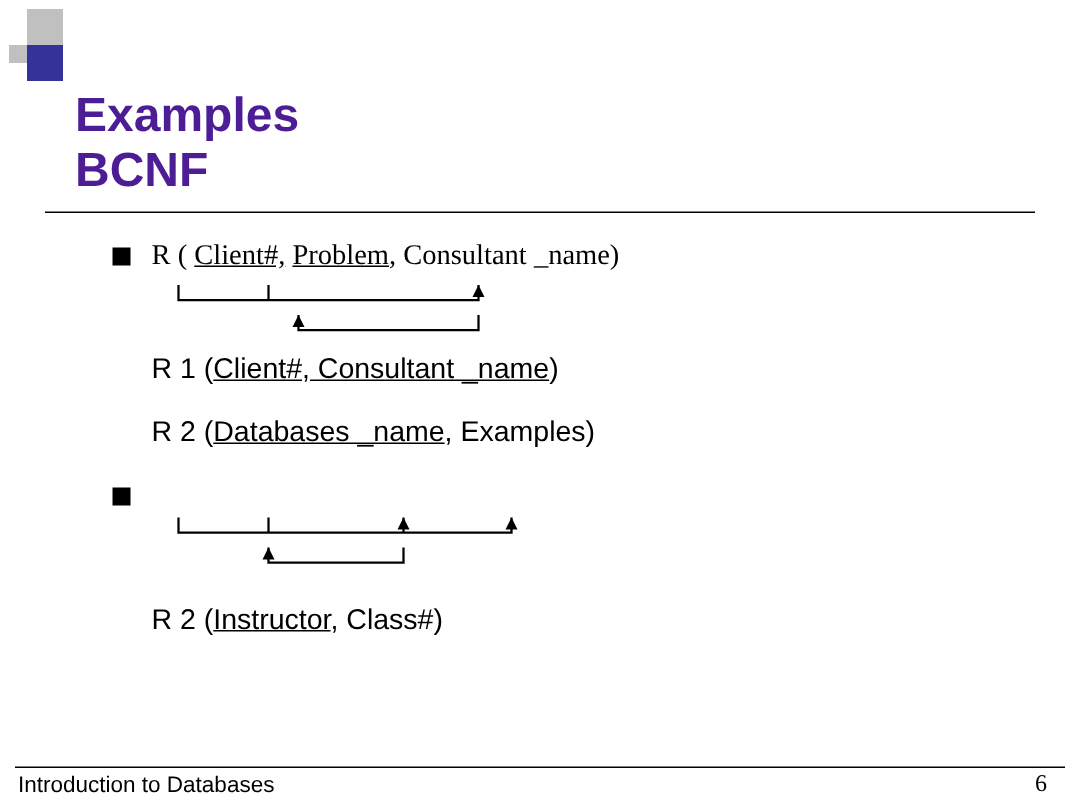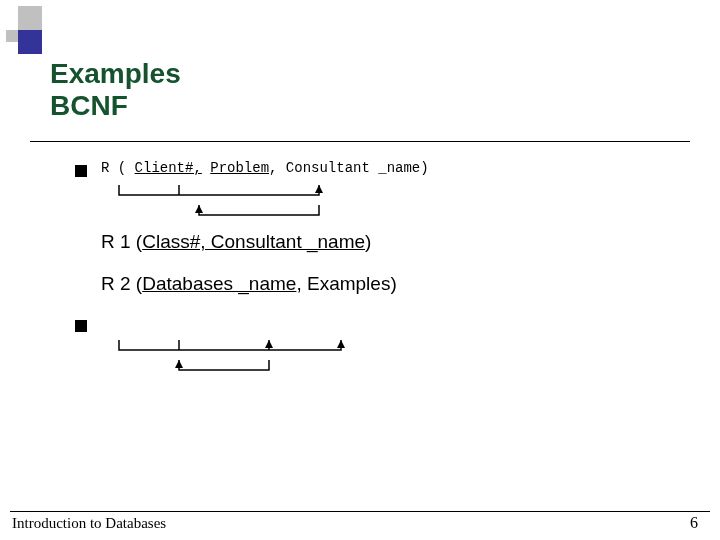--- a/index.html
+++ b/index.html
@@ -1,29 +1,29 @@
 <!DOCTYPE html>
 <html><head>
 <meta charset="utf-8">
 <style>
   * { margin: 0; padding: 0; box-sizing: border-box; }
   html, body { width: 720px; height: 540px; background: #fff; font-family: Arial, Helvetica, sans-serif; }
   .slide { position: relative; width: 720px; height: 540px; }
   .swatch { position: absolute; }
-  .title { position: absolute; left: 50px; top: 58px; font-size: 28px; font-weight: bold; color: #14532d; line-height: 1.15; }
+  .title { position: absolute; left: 50px; top: 58px; font-size: 32px; font-weight: bold; color: #4c1d95; line-height: 1.15; }
   .rule-line { position: absolute; left: 30px; top: 141px; width: 660px; height: 0; border-top: 1.5px solid #000; }
   .content { position: absolute; left: 75px; top: 160px; width: 600px; }
   .item { display: flex; align-items: flex-start; margin-bottom: 6px; }
   .bullet { width: 12px; height: 12px; background: #000; margin-top: 5px; margin-right: 14px; flex: none; }
-  .text { font-size: 14px; color: #000; font-family: Liberation Mono, monospace; }
+  .text { font-size: 19px; color: #000; font-family: Liberation Serif, serif; }
   .under { text-decoration: underline; }
   .sub { margin-left: 26px; font-size: 19px; font-family: Arial, sans-serif; margin-top: 4px; margin-bottom: 4px; }
   .arrow-box { margin-left: 26px; position: relative; }
   .foot-rule { position: absolute; left: 10px; bottom: 28px; width: 700px; height: 0; border-top: 1px solid #000; }
-  .foot-left { position: absolute; left: 12px; bottom: 8px; font-size: 15px; font-family: Liberation Serif, serif; }
+  .foot-left { position: absolute; left: 12px; bottom: 8px; font-size: 15px; font-family: Liberation Sans, sans-serif; }
   .foot-right { position: absolute; right: 22px; bottom: 8px; font-size: 16px; font-family: "Times New Roman", Times, serif; }
   svg { display: block; }
 </style>
 </head>
 <body>
 
 <div class="slide">
 
   <div class="swatch" style="left:18px; top:6px; width:24px; height:24px; background:#c0c0c0;"></div>
   <div class="swatch" style="left:6px; top:30px; width:12px; height:12px; background:#c0c0c0;"></div>
@@ -51,21 +51,21 @@
         <path d="M 18 2 L 18 12 L 218 12 L 218 2" stroke="#000" stroke-width="1.5" fill="none"></path>
         <path d="M 218 2 L 214 10 L 222 10 Z" fill="#000"></path>
         <path d="M 78 2 L 78 12" stroke="#000" stroke-width="1.5" fill="none"></path>
 
         <path d="M 98 22 L 98 32 L 218 32 L 218 22" stroke="#000" stroke-width="1.5" fill="none"></path>
         <path d="M 98 22 L 94 30 L 102 30 Z" fill="#000"></path>
       </svg>
     </div>
 
     <div class="sub">
-      <span>R 1 (</span><span class="under">Class#, Consultant _name</span><span>)</span>
+      <span>R 1 (</span><span class="under">Client#, Consultant _name</span><span>)</span>
     </div>
     <div style="height:12px;"></div>
     <div class="sub">
       <span>R 2 (</span><span class="under">Databases _name</span><span>, Examples)</span>
     </div>
 
     <div style="height:16px;"></div>
 
     <div class="item">
       <div class="bullet"></div>
@@ -79,19 +79,22 @@
         <path d="M 240 2 L 236 10 L 244 10 Z" fill="#000"></path>
         <path d="M 78 2 L 78 12" stroke="#000" stroke-width="1.5" fill="none"></path>
         <path d="M 168 2 L 168 12" stroke="#000" stroke-width="1.5" fill="none"></path>
 
         <path d="M 78 22 L 78 32 L 168 32 L 168 22" stroke="#000" stroke-width="1.5" fill="none"></path>
         <path d="M 78 22 L 74 30 L 82 30 Z" fill="#000"></path>
       </svg>
     </div>
 
     <div style="height:12px;"></div>
+    <div class="sub">
+      <span>R 2 (</span><span class="under">Instructor</span><span>, Class#)</span>
+    </div>
 
   </div>
 
   <div class="foot-rule"></div>
   <div class="foot-left">Introduction to Databases</div>
   <div class="foot-right">6</div>
 </div>
 
 </body></html>

